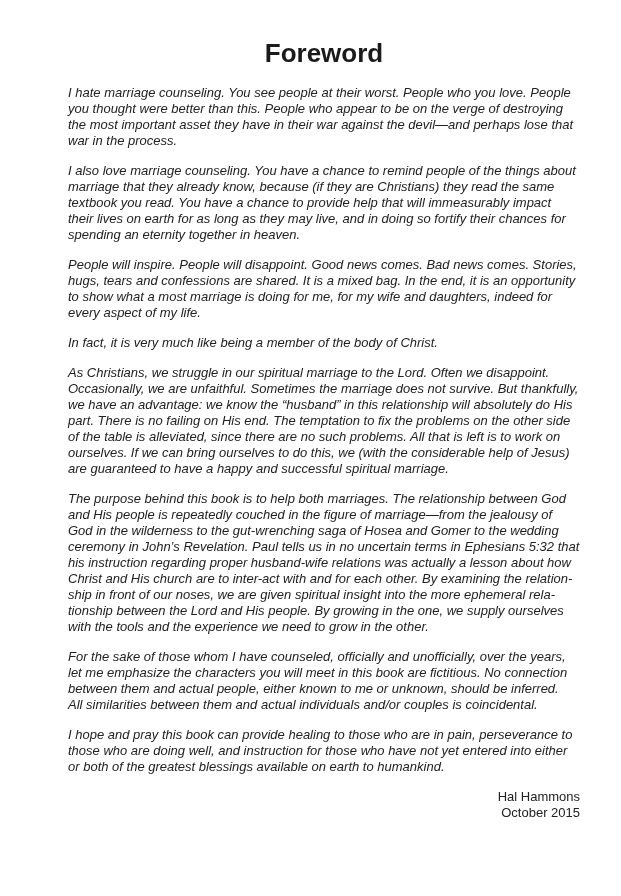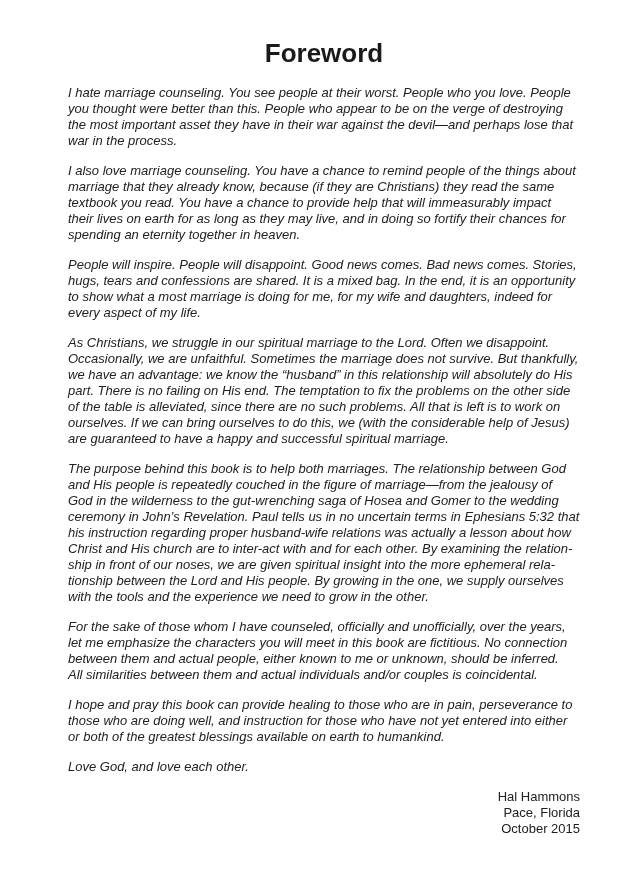--- a/index.html
+++ b/index.html
@@ -60,20 +60,21 @@
 war in the process.</span></p>
     <p class="para"><span class="fit">I also love marriage counseling. You have a chance to remind people of the things about
 marriage that they already know, because (if they are Christians) they read the same
 textbook you read. You have a chance to provide help that will immeasurably impact
 their lives on earth for as long as they may live, and in doing so fortify their chances for
 spending an eternity together in heaven.</span></p>
     <p class="para"><span class="fit">People will inspire. People will disappoint. Good news comes. Bad news comes. Stories,
 hugs, tears and confessions are shared. It is a mixed bag. In the end, it is an opportunity
 to show what a most marriage is doing for me, for my wife and daughters, indeed for
 every aspect of my life.</span></p>
+    <p class="para"><span class="fit">In fact, it is very much like being a member of the body of Christ.</span></p>
     <p class="para"><span class="fit">As Christians, we struggle in our spiritual marriage to the Lord. Often we disappoint.
 Occasionally, we are unfaithful. Sometimes the marriage does not survive. But thankfully,
 we have an advantage: we know the “husband” in this relationship will absolutely do His
 part. There is no failing on His end. The temptation to fix the problems on the other side
 of the table is alleviated, since there are no such problems. All that is left is to work on
 ourselves. If we can bring ourselves to do this, we (with the considerable help of Jesus)
 are guaranteed to have a happy and successful spiritual marriage.</span></p>
     <p class="para"><span class="fit">The purpose behind this book is to help both marriages. The relationship between God
 and His people is repeatedly couched in the figure of marriage—from the jealousy of
 God in the wilderness to the gut-wrenching saga of Hosea and Gomer to the wedding
@@ -83,20 +84,18 @@
 ship in front of our noses, we are given spiritual insight into the more ephemeral rela-
 tionship between the Lord and His people. By growing in the one, we supply ourselves
 with the tools and the experience we need to grow in the other.</span></p>
     <p class="para"><span class="fit">For the sake of those whom I have counseled, officially and unofficially, over the years,
 let me emphasize the characters you will meet in this book are fictitious. No connection
 between them and actual people, either known to me or unknown, should be inferred.
 All similarities between them and actual individuals and/or couples is coincidental.</span></p>
     <p class="para"><span class="fit">I hope and pray this book can provide healing to those who are in pain, perseverance to
 those who are doing well, and instruction for those who have not yet entered into either
 or both of the greatest blessings available on earth to humankind.</span></p>
-    <p class="para"><span class="fit">Love God, and love each other.</span></p>
     <div class="signature">
       <div>Hal Hammons</div>
-      <div>Pace, Florida</div>
       <div>October 2015</div>
     </div>
   </div>
 </div>
 
 </body></html>

